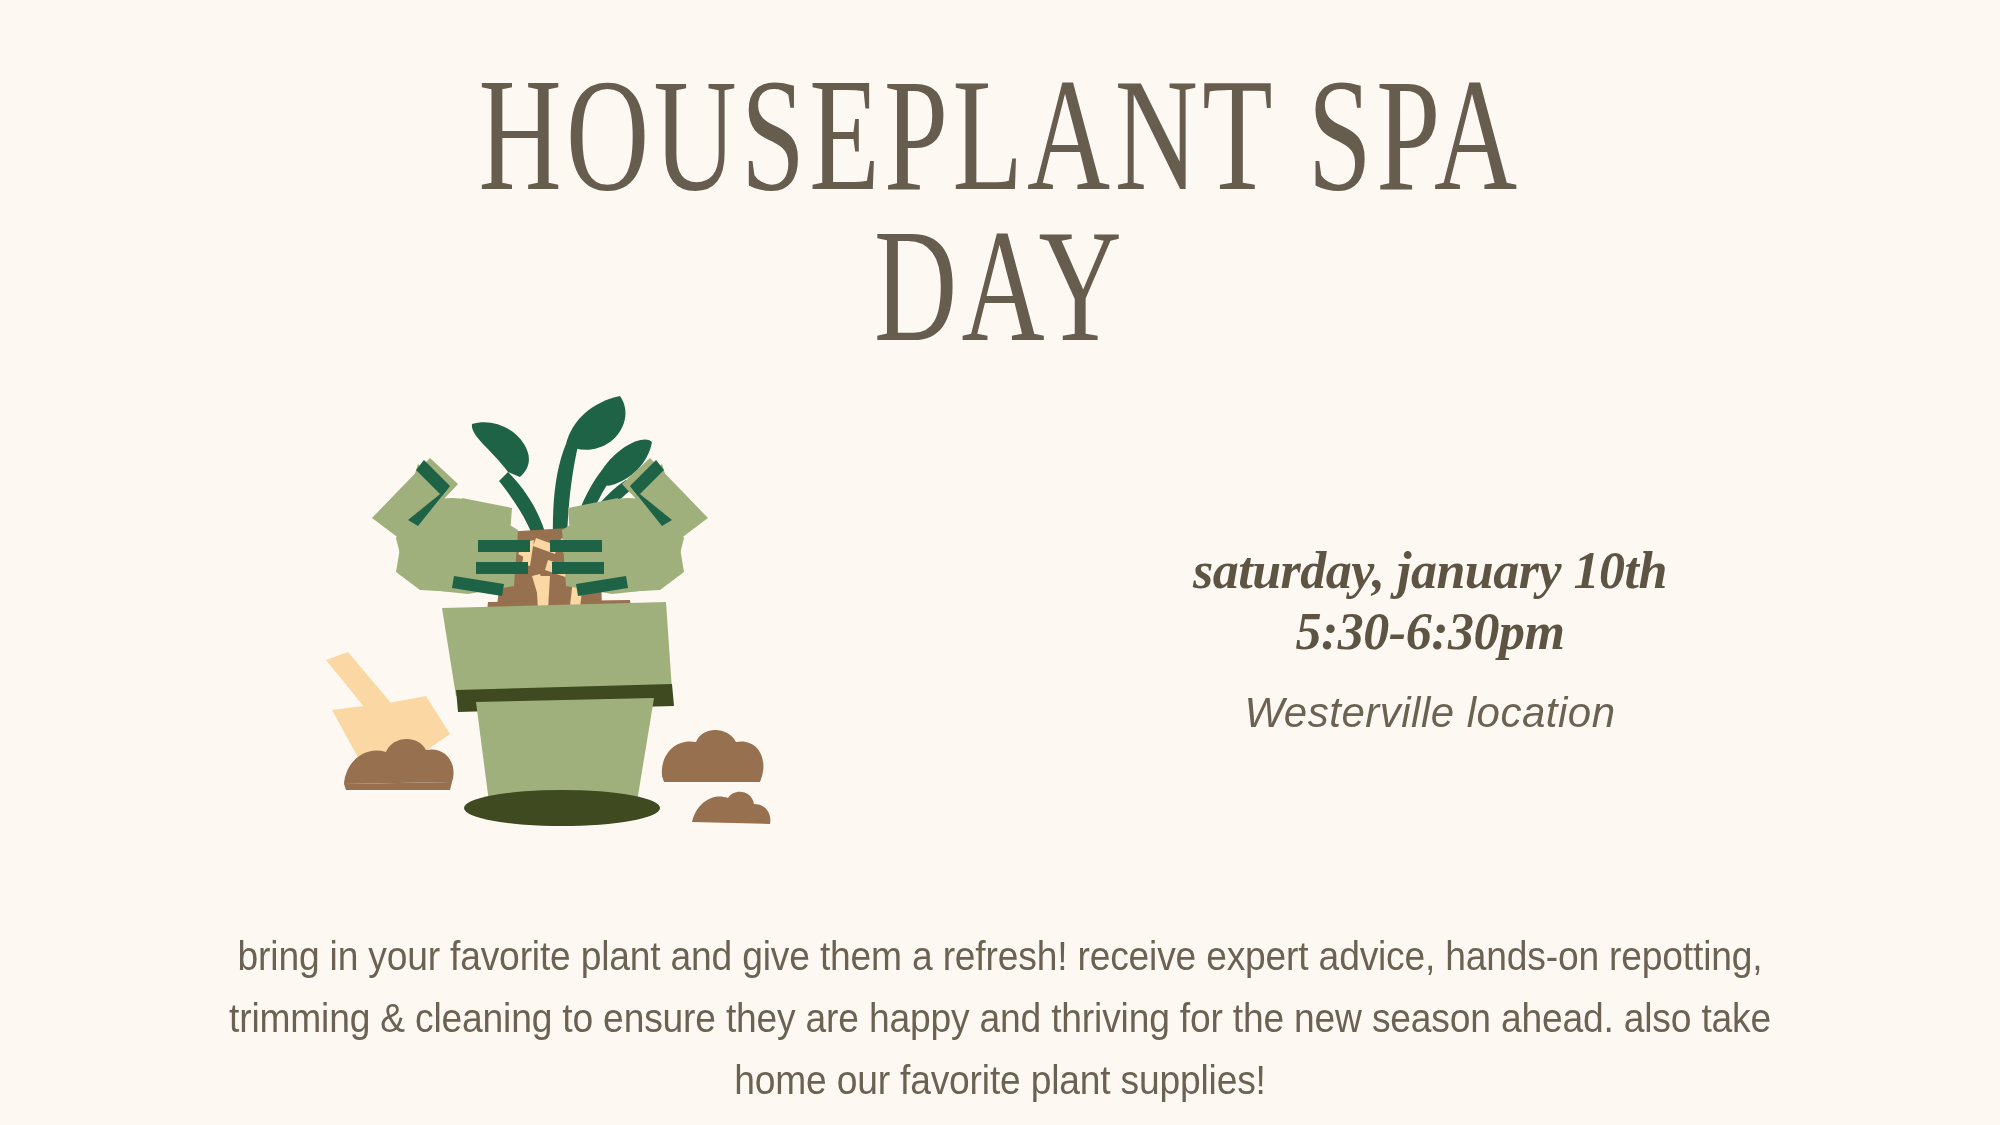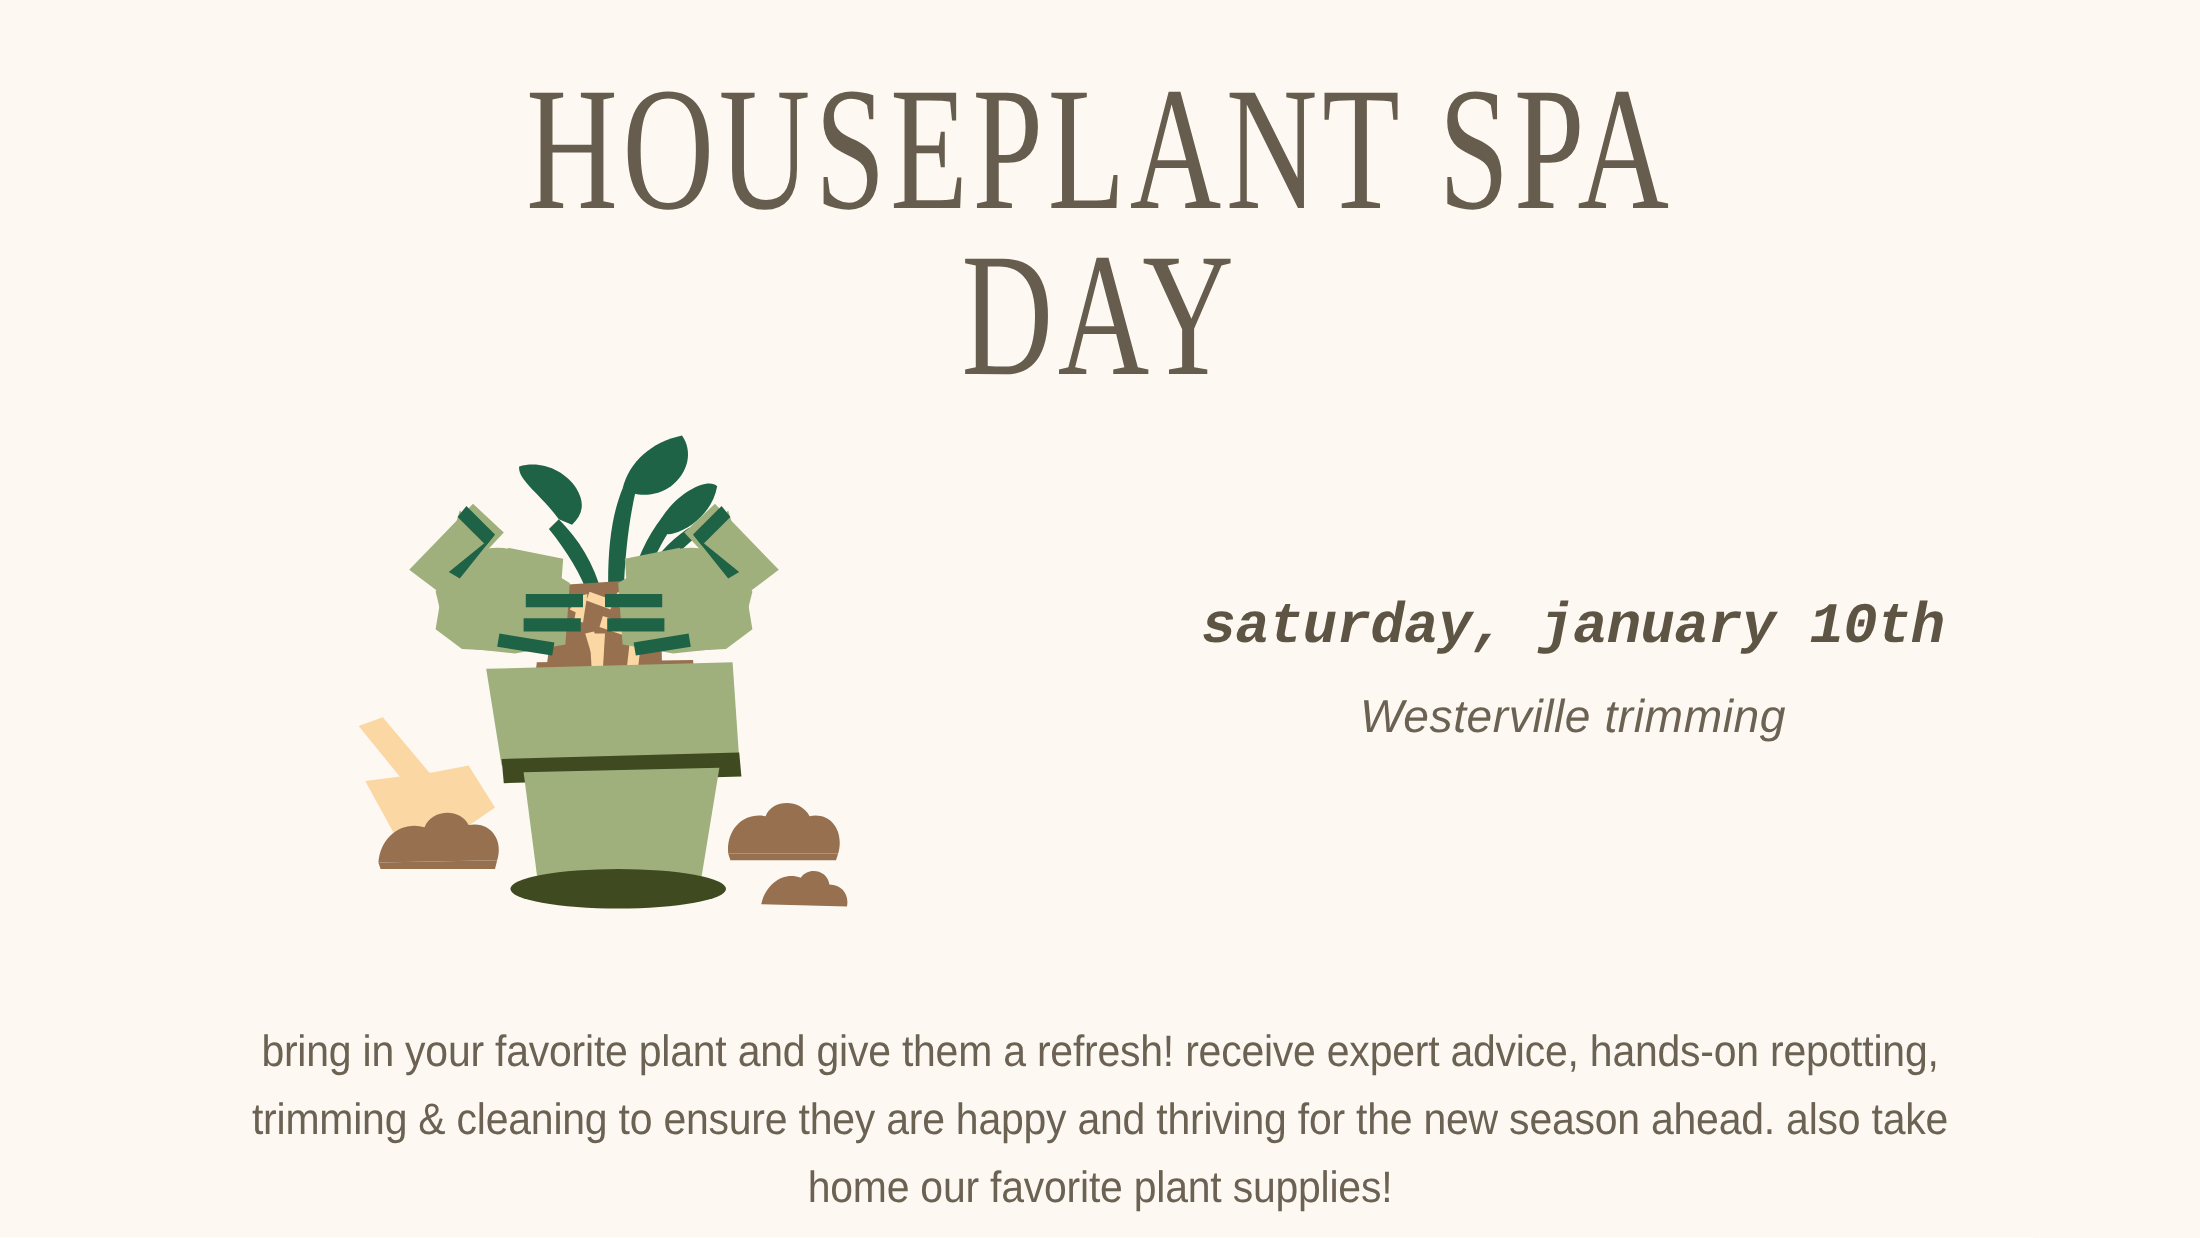--- a/index.html
+++ b/index.html
@@ -48,21 +48,21 @@
   
   #event-details {
     position: absolute;
     left: 1000px;
     top: 540px;
     width: 860px;
     text-align: center;
   }
   .date-line {
     display: block;
-    font-family: Liberation Mono, monospace;
+    font-family: Liberation Serif, serif;
     font-style: italic;
     font-weight: bold;
     color: #5E5444;
     font-size: 52px;
     line-height: 1.18;
     letter-spacing: -0.5px;
   }
   #location-line {
     display: block;
     margin-top: 26px;
@@ -202,18 +202,19 @@
       </g>
       <g>
         <path d="M392 442 C396 424 412 412 428 418 C434 408 452 410 454 424 C466 424 472 434 470 444 Z" fill="#97704F"></path>
       </g>
 
     </svg>
   </div>
 
   <div id="event-details">
     <span class="date-line" id="event-date">saturday, january 10th</span>
-    <span id="location-line">Westerville trimming</span>
+    <span class="date-line" id="event-time">5:30-6:30pm</span>
+    <span id="location-line">Westerville location</span>
   </div>
 
   <p id="description">bring in your favorite plant and give them a refresh! receive expert advice, hands-on repotting, trimming &amp; cleaning to ensure they are happy and thriving for the new season ahead. also take home our favorite plant supplies!</p>
 
 </div>
 
 </body></html>

